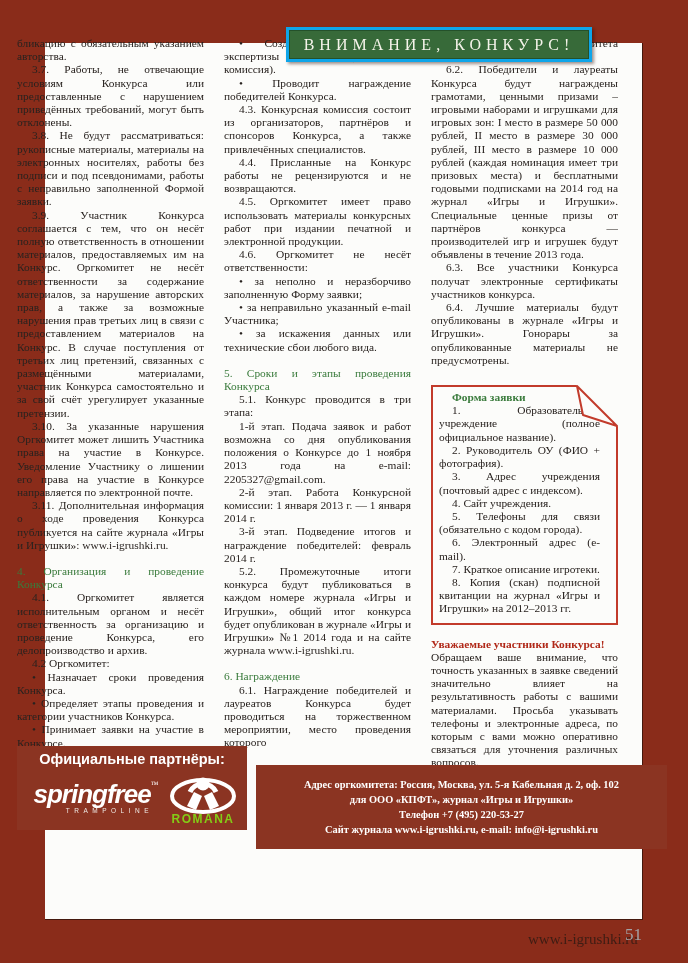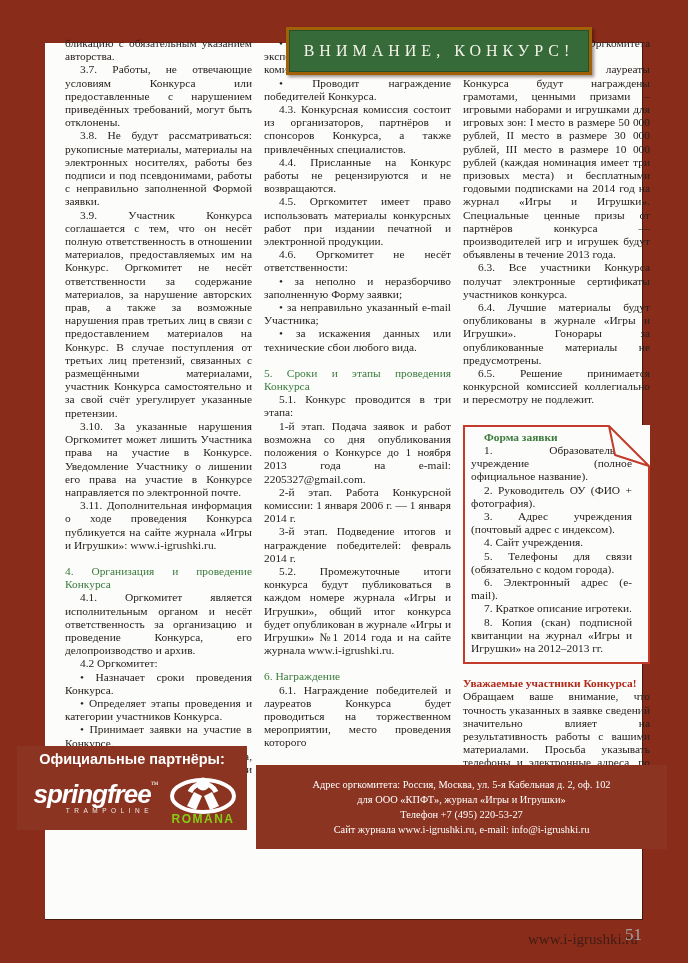--- a/index.html
+++ b/index.html
@@ -9,33 +9,33 @@
     font-family:"Liberation Serif","DejaVu Serif",serif;
   }
   .page{
     position:absolute;left:45px;top:43px;width:598px;height:877px;
     background:#fcfcfa;
     border-right:1px solid #44180d;border-bottom:1px solid #44180d;
     box-sizing:border-box;
   }
   
   .banner-frame{
-    position:absolute;left:286px;top:27px;width:306px;height:48px;
-    background:#a16207;padding:3px;box-sizing:border-box;
+    position:absolute;left:286px;top:27px;width:306px;height:35px;
+    background:#0ea5e9;padding:3px;box-sizing:border-box;
     box-shadow:2px 2px 3px rgba(40,10,5,.45);z-index:3;
   }
   .banner-inner{
     height:100%;background:#376a39;border:1px solid #24512a;
     display:flex;align-items:center;justify-content:center;box-sizing:border-box;
     color:#f5f4ea;font-size:16px;letter-spacing:5px;white-space:nowrap;
   }
   
   .columns{
     position:absolute;left:17px;top:37px;width:577px;
-    display:flex;gap:12px;margin-left:48px;
+    display:flex;gap:20px;
   }
   .col{
     width:187px;flex:0 0 187px;
     font-size:11.4px;line-height:13.2px;text-align:justify;color:#28221f;
   }
   .blk{margin:0;}
   .para{text-indent:15px;}
   .cont{text-indent:0;}
   .bullet{text-indent:15px;}
   .head-green{color:#3a7b3c;font-weight:normal;margin-top:13px;text-indent:0;}
@@ -73,21 +73,21 @@
   }
   .romana{width:72px;text-align:center;line-height:1;}
   .romana-word{
     font-family:"Liberation Sans","DejaVu Sans",sans-serif;
     font-weight:bold;font-size:12px;letter-spacing:1.5px;color:#84cc16;margin-top:-4px;
   }
   .contact{
     position:absolute;left:256px;top:765px;width:411px;height:84px;
     background:#8b3422;color:#fff;box-sizing:border-box;
     display:flex;flex-direction:column;justify-content:center;
-    text-align:center;font-weight:normal;font-size:10.4px;line-height:15px;
+    text-align:center;font-weight:bold;font-size:10.4px;line-height:15px;
   }
   .contact p{margin:0;}
   
   .site-url{position:absolute;left:528px;top:931px;font-size:15px;color:#3e1d14;}
   .page-number{position:absolute;left:625px;top:925px;font-size:17px;color:#a3a2a6;}
 </style>
 </head>
 <body>
 
 <div class="page"></div>
@@ -121,34 +121,33 @@
         <p class="blk para">4.3. Конкурсная комиссия состоит из организаторов, партнёров и спонсоров Конкурса, а также привлечённых специалистов.</p>
         <p class="blk para">4.4. Присланные на Конкурс работы не рецензируются и не возвращаются.</p>
         <p class="blk para">4.5. Оргкомитет имеет право использовать материалы конкурсных работ при издании печатной и электронной продукции.</p>
         <p class="blk para">4.6. Оргкомитет не несёт ответственности:</p>
         <p class="blk bullet">• за неполно и неразборчиво заполненную Форму заявки;</p>
         <p class="blk bullet">• за неправильно указанный e-mail Участника;</p>
         <p class="blk bullet">• за искажения данных или технические сбои любого вида.</p>
         <p class="blk head-green">5. Сроки и этапы проведения Конкурса</p>
         <p class="blk para">5.1. Конкурс проводится в три этапа:</p>
         <p class="blk para">1-й этап. Подача заявок и работ возможна со дня опубликования положения о Конкурсе до 1 ноября 2013 года на e-mail: 2205327@gmail.com.</p>
-        <p class="blk para">2-й этап. Работа Конкурсной комиссии: 1 января 2006 г. — 1 января 2014 г.</p>
+        <p class="blk para">2-й этап. Работа Конкурсной комиссии: 1 января 2013 г. — 1 января 2014 г.</p>
         <p class="blk para">3-й этап. Подведение итогов и награждение победителей: февраль 2014 г.</p>
         <p class="blk para">5.2. Промежуточные итоги конкурса будут публиковаться в каждом номере журнала «Игры и Игрушки», общий итог конкурса будет опубликован в журнале «Игры и Игрушки» №1 2014 года и на сайте журнала www.i-igrushki.ru.</p>
         <p class="blk head-green">6. Награждение</p>
         <p class="blk para">6.1. Награждение победителей и лауреатов Конкурса будет проводиться на торжественном мероприятии, место проведения которого</p>
       </div>
   </div>
   <div class="col">
     <div>
         <p class="blk cont">определяется решением Оргкомитета Конкурса.</p>
         <p class="blk para">6.2. Победители и лауреаты Конкурса будут награждены грамотами, ценными призами – игровыми наборами и игрушками для игровых зон: I место в размере 50 000 рублей, II место в размере 30 000 рублей, III место в размере 10 000 рублей (каждая номинация имеет три призовых места) и бесплатными годовыми подписками на 2014 год на журнал «Игры и Игрушки». Специальные ценные призы от партнёров конкурса — производителей игр и игрушек будут объявлены в течение 2013 года.</p>
         <p class="blk para">6.3. Все участники Конкурса получат электронные сертификаты участников конкурса.</p>
         <p class="blk para">6.4. Лучшие материалы будут опубликованы в журнале «Игры и Игрушки». Гонорары за опубликованные материалы не предусмотрены.</p>
-        <p class="blk para">6.5. Решение принимается конкурсной комиссией коллегиально и пересмотру не подлежит.</p>
       </div>
 
     <div class="formbox">
       <svg class="dogear" viewBox="0 0 42 42">
         <polygon points="0,0 42,0 42,42" fill="#fcfcfa"></polygon>
         <polygon points="1,1 41,41 7,30" fill="#fcfcfa" stroke="#c23b2b" stroke-width="2" stroke-linejoin="round"></polygon>
       </svg>
       <p class="form-title">Форма заявки</p>
       <div>
           <p class="blk form-item">1. Образовательное учреждение (полное официальное название).</p>

